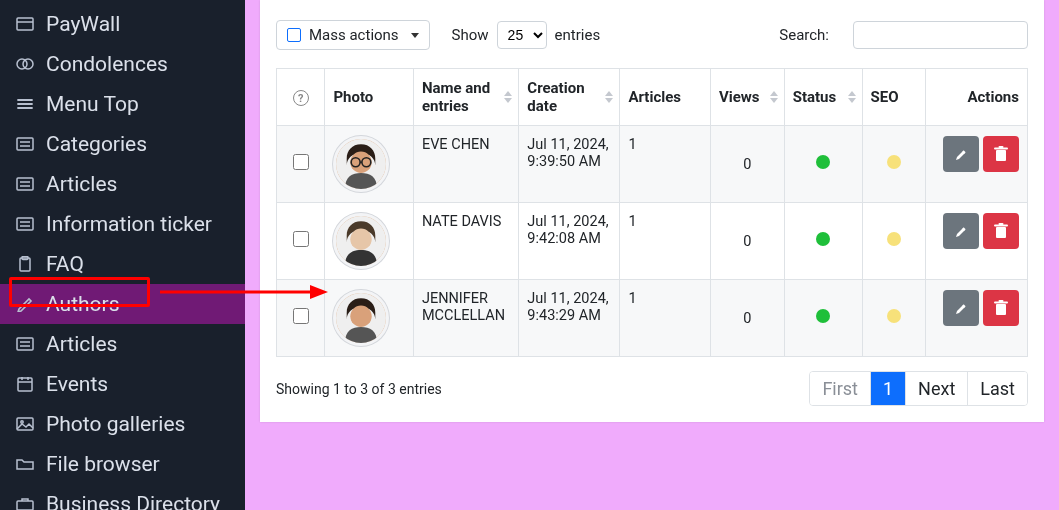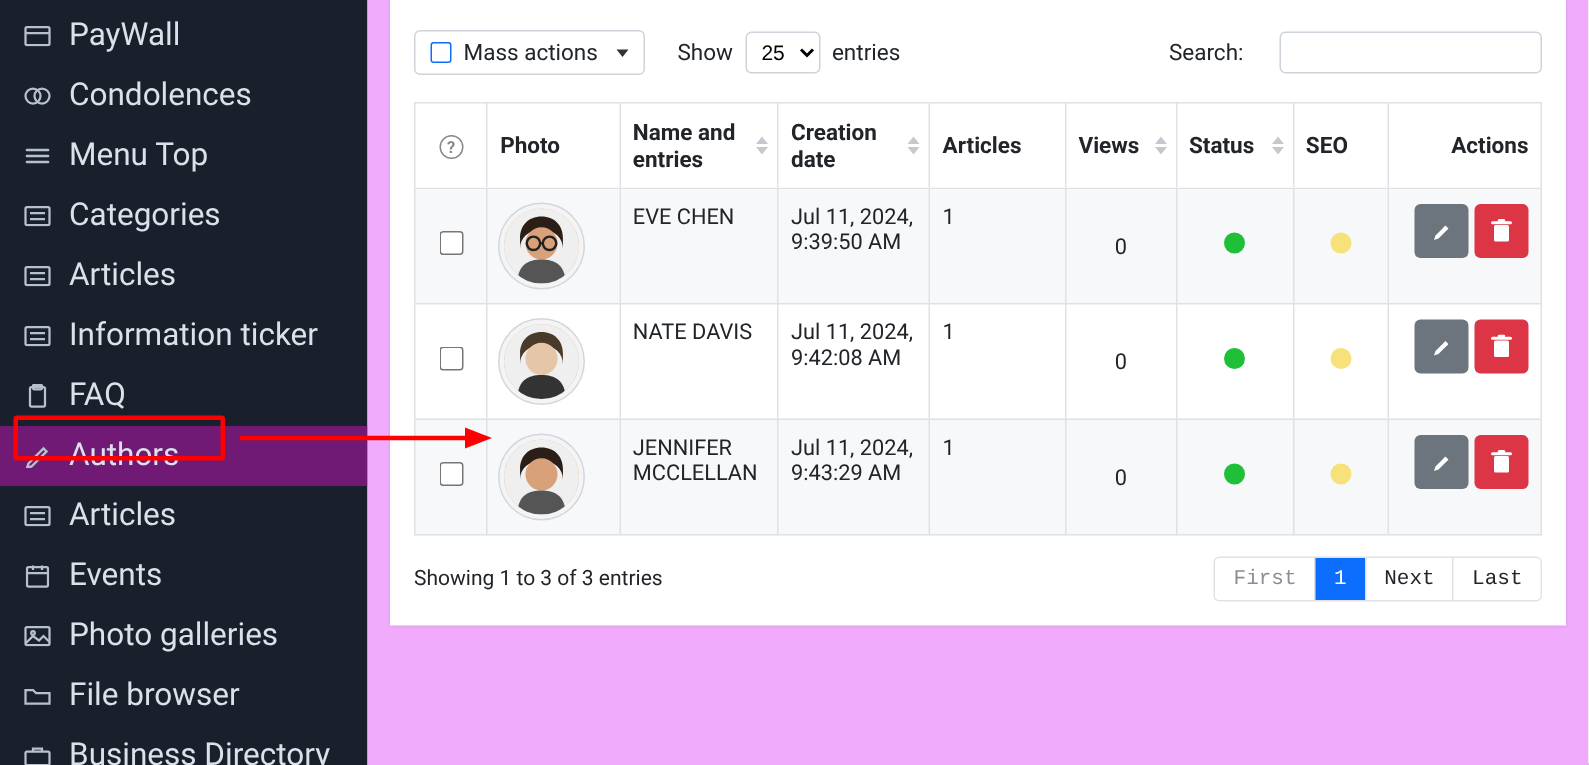--- a/index.html
+++ b/index.html
@@ -213,23 +213,22 @@
     margin-left: auto;
     display: flex;
     border: 1px solid #dee2e6;
     border-radius: 4px;
     overflow: hidden;
   }
   .pagination .page {
     padding: 6px 12px;
     border-left: 1px solid #dee2e6;
     cursor: pointer;
-    font-size: 14px;
+    font-size: 18px;
     background:#fff;
-    font-family:Liberation Mono, monospace;
   }
   .pagination .page:first-child { border-left: none; }
   .pagination .page.active {
     background: #0d6efd;
     color: #fff;
   }
   .pagination .page.disabled { color: #8a8f97; }
 
   th.col-check { width: 46px; text-align:center; }
   th.col-photo { width: 84px; }

